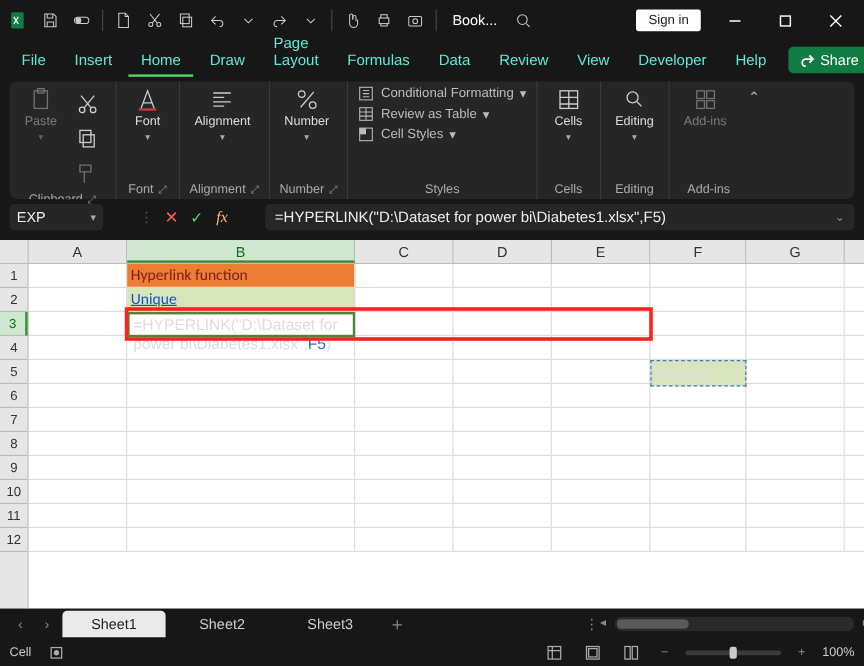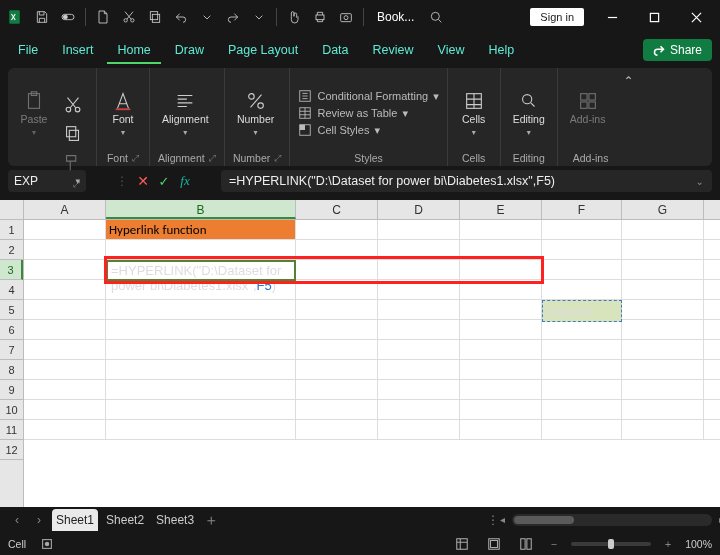--- a/index.html
+++ b/index.html
@@ -20,21 +20,21 @@
   
   .menubar { height: 30px; background: #171717; display: flex; align-items: flex-end; padding: 0 8px; gap: 4px; }
   .menubar .menu-item { padding: 5px 10px; color: #5eead4; font-size: 12.5px; cursor: pointer; border-bottom: 2px solid transparent; }
   .menubar .menu-item.active { border-bottom: 2px solid #4fd86a; }
   .menubar .spacer { flex: 1; }
   .share-btn { background: #107c41; color: #fff; padding: 4px 10px; border-radius: 4px; display: flex; align-items: center; gap: 5px; font-size: 12px; cursor: pointer; margin-bottom: 3px;}
   .share-btn svg { width: 12px; height: 12px; stroke: #fff; stroke-width: 2; fill: none;}
   
   
   .ribbon { height: 98px; background: #262626; border-radius: 6px; margin: 4px 8px 0 8px; display: flex; }
-  .ribbon-group { display: flex; flex-direction: column; padding: 20px 8px 0 8px; border-right: 1px solid #3a3a3a; }
+  .ribbon-group { display: flex; flex-direction: column; padding: 2px 8px 0 8px; border-right: 1px solid #3a3a3a; }
   .ribbon-group:last-child { border-right: none; flex: 1; }
   .group-body { flex: 1; display: flex; align-items: flex-start; gap: 6px; }
   .group-label { text-align: center; color: #aaa; font-size: 10.5px; padding: 2px 0; display: flex; justify-content: center; gap: 4px; align-items: center; }
   .group-label .popout { font-size: 9px; opacity: .7;}
   .rbtn { display: flex; flex-direction: column; align-items: center; justify-content: flex-end; gap: 2px; color: #ddd; padding: 2px 4px; cursor: pointer; min-width: 36px;}
   .rbtn svg { width: 22px; height: 22px; stroke: #ccc; fill: none; stroke-width: 1.2; }
   .rbtn .lbl { font-size: 10.5px; line-height: 1.1; text-align: center; }
   .rbtn .caret { font-size: 8px; color: #aaa; }
   .rbtn.small { min-width: 22px; }
   .rbtn.disabled { opacity: .45; pointer-events: none; }
@@ -42,52 +42,52 @@
   .smtxt svg { width: 14px; height: 14px; stroke: #bbb; fill:none; }
   .styles-col { display: flex; flex-direction: column; gap: 1px; }
   .collapse-arrow { width: 22px; align-self: flex-start; padding-top: 6px; color:#bbb; cursor: pointer; }
   
   
   .fbar { height: 30px; background: #171717; display: flex; align-items: stretch; padding: 4px 8px; gap: 24px; }
   .namebox { width: 78px; background: #262626; border-radius: 4px; display: flex; align-items: center; padding: 0 6px; justify-content: space-between; color: #eee; font-size: 12px; }
   .namebox .dd { font-size: 9px; color: #aaa; }
   .fbar .fbtns { display: flex; align-items: center; gap: 3px; padding: 0 3px;}
   .fbar .fbtns .ib { width: 18px; height: 18px; display: flex; align-items: center; justify-content: center; cursor: pointer; }
-  .fbar .fx { color: #14b8a6; font-style: italic; font-family: 'Times New Roman', serif; font-size: 13px; text-align: center; }
+  .fbar .fx { color: #fdba74; font-style: italic; font-family: 'Times New Roman', serif; font-size: 13px; text-align: center; }
   .cancel-x { color: #ff5a5a; font-size: 14px; }
   .check { color: #4fd86a; font-size: 13px; }
   .formula-input { flex: 1; background: #262626; border-radius: 4px; color: #eee; padding: 3px 8px; font-size: 12.5px; font-family: Consolas, monospace; display: flex; align-items: center; justify-content: space-between; }
   .formula-input .down { font-size: 10px; color: #888; }
   
   
   .sheet-wrap { flex: 1; background: #fff; display: flex; flex-direction: column; position: relative; margin-top: 4px;}
   .col-headers { display: flex; height: 20px; background: #e6e6e6; border-bottom: 1px solid #bcbcbc; }
   .corner { width: 24px; background: #e6e6e6; border-right: 1px solid #bcbcbc; }
   .col-headers .ch { text-align: center; font-size: 12px; color: #333; border-right: 1px solid #bcbcbc; line-height: 20px; background: #e6e6e6; }
   .col-headers .ch.active { background: #cfe6cf; color: #1a6b1a; border-bottom: 2px solid #3c883c; }
   .grid-body { flex: 1; display: flex; overflow: hidden; }
   .row-headers { width: 24px; display: flex; flex-direction: column; background: #e6e6e6; border-right: 1px solid #bcbcbc;}
   .row-headers .rh { height: 20px; font-size: 11px; color: #333; text-align: center; line-height: 20px; border-bottom: 1px solid #bcbcbc; }
   .row-headers .rh.active { background: #cfe6cf; color: #1a6b1a; border-right: 2px solid #3c883c; }
   .cells { position: relative; flex: 1; background: #fff; }
   .row { display: flex; height: 20px; border-bottom: 1px solid #ddd; }
   .cell { border-right: 1px solid #ddd; font-size: 13px; font-family: Calibri, Arial, sans-serif; color: #222; padding: 0 3px; display: flex; align-items: center; overflow: visible; white-space: nowrap; position: relative;}
   .col-A { width: 82px; } .col-B { width: 190px; } .col-C { width: 82px; } .col-D { width: 82px; } .col-E { width: 82px; } .col-F { width: 80px; } .col-G { width: 82px; }
-  .hyperlink-title { background: #ed7d31; color: #000000; }
+  .hyperlink-title { background: #ed7d31; color: #7f1d1d; }
   .greenfill { background: #d8e4bc; }
   .formula-cell { border: 2px solid #548235; background: #fff; z-index: 2; position: absolute; box-sizing: border-box; }
   .red-rect { position: absolute; border: 3px solid #ff2020; pointer-events: none; z-index: 3;}
   .f5-ref { position: absolute; border: 1.5px dashed #3d7cc4;  background: #d8e4bc; z-index: 1; padding: 0 3px; display:flex; align-items:center; font-size: 13px;}
   .blue-ref { color: #2874c9; }
   .formula-live { position: absolute; left: 0; top: 0; font-size: 13px; padding: 1px 3px; font-family: Calibri, Arial, sans-serif; }
   
   
   .sheet-tabs { height: 26px; background: #171717; display: flex; align-items: center; padding: 0 8px; gap: 4px; color: #ccc; }
   .sheet-tabs .nav { width: 18px; text-align: center; cursor: pointer; font-size: 12px; color: #888;}
-  .tab { padding: 4px 4px; font-size: 12px; border-radius: 4px 4px 0 0; cursor: pointer; color: #ccc; }
+  .tab { padding: 4px 24px; font-size: 12px; border-radius: 4px 4px 0 0; cursor: pointer; color: #ccc; }
   .tab.active { background: #eaeaea; color: #222; }
   .tab-menu { margin-left: auto; display: flex; align-items: center; gap: 10px;}
   .hscroll { width: 200px; height: 12px; background: #2a2a2a; border-radius: 6px; position: relative;}
   .hscroll .thumb { position: absolute; left: 2px; top: 2px; height: 8px; width: 60px; background: #5a5a5a; border-radius: 4px;}
   .hscroll .arr { position: absolute; top: 0; font-size: 10px; color: #888; line-height: 12px;}
   .hscroll .arr.l { left: -12px; } .hscroll .arr.r { right: -12px; }
   
   
   .statusbar { height: 22px; background: #171717; display: flex; align-items: center; padding: 0 8px; gap: 10px; font-size: 10.5px; color: #ccc; }
   .statusbar .spacer { flex: 1; }
@@ -206,23 +206,25 @@
       </svg>
     </div>
 </div>
 
 <div class="menubar">
   <div class="menu-item">File</div>
   <div class="menu-item">Insert</div>
   <div class="menu-item active">Home</div>
   <div class="menu-item">Draw</div>
   <div class="menu-item">Page Layout</div>
+  <div class="menu-item">Formulas</div>
   <div class="menu-item">Data</div>
   <div class="menu-item">Review</div>
   <div class="menu-item">View</div>
+  <div class="menu-item">Developer</div>
   <div class="menu-item">Help</div>
   <div class="spacer"></div>
   <div class="share-btn">
     <svg viewBox="0 0 16 16">
         <path d="M10 3l4 4-4 4M14 7H6a4 4 0 000 8"></path>
       </svg>
     <span>Share</span>
 
   </div>
 </div>
@@ -450,20 +452,29 @@
           <div class="cell col-A"></div>
           <div class="cell col-B hyperlink-title">Hyperlink function</div>
           <div class="cell col-C"></div>
           <div class="cell col-D"></div>
           <div class="cell col-E"></div>
           <div class="cell col-F"></div>
           <div class="cell col-G"></div>
         </div>
       <div class="row">
           <div class="cell col-A"></div>
+          <div class="cell col-B greenfill" style="color:#1155cc;text-decoration:underline">Unique</div>
+          <div class="cell col-C"></div>
+          <div class="cell col-D"></div>
+          <div class="cell col-E"></div>
+          <div class="cell col-F"></div>
+          <div class="cell col-G"></div>
+        </div>
+      <div class="row">
+          <div class="cell col-A"></div>
           <div class="cell col-B"></div>
           <div class="cell col-C"></div>
           <div class="cell col-D"></div>
           <div class="cell col-E"></div>
           <div class="cell col-F"></div>
           <div class="cell col-G"></div>
         </div>
       <div class="row">
           <div class="cell col-A"></div>
           <div class="cell col-B"></div>

